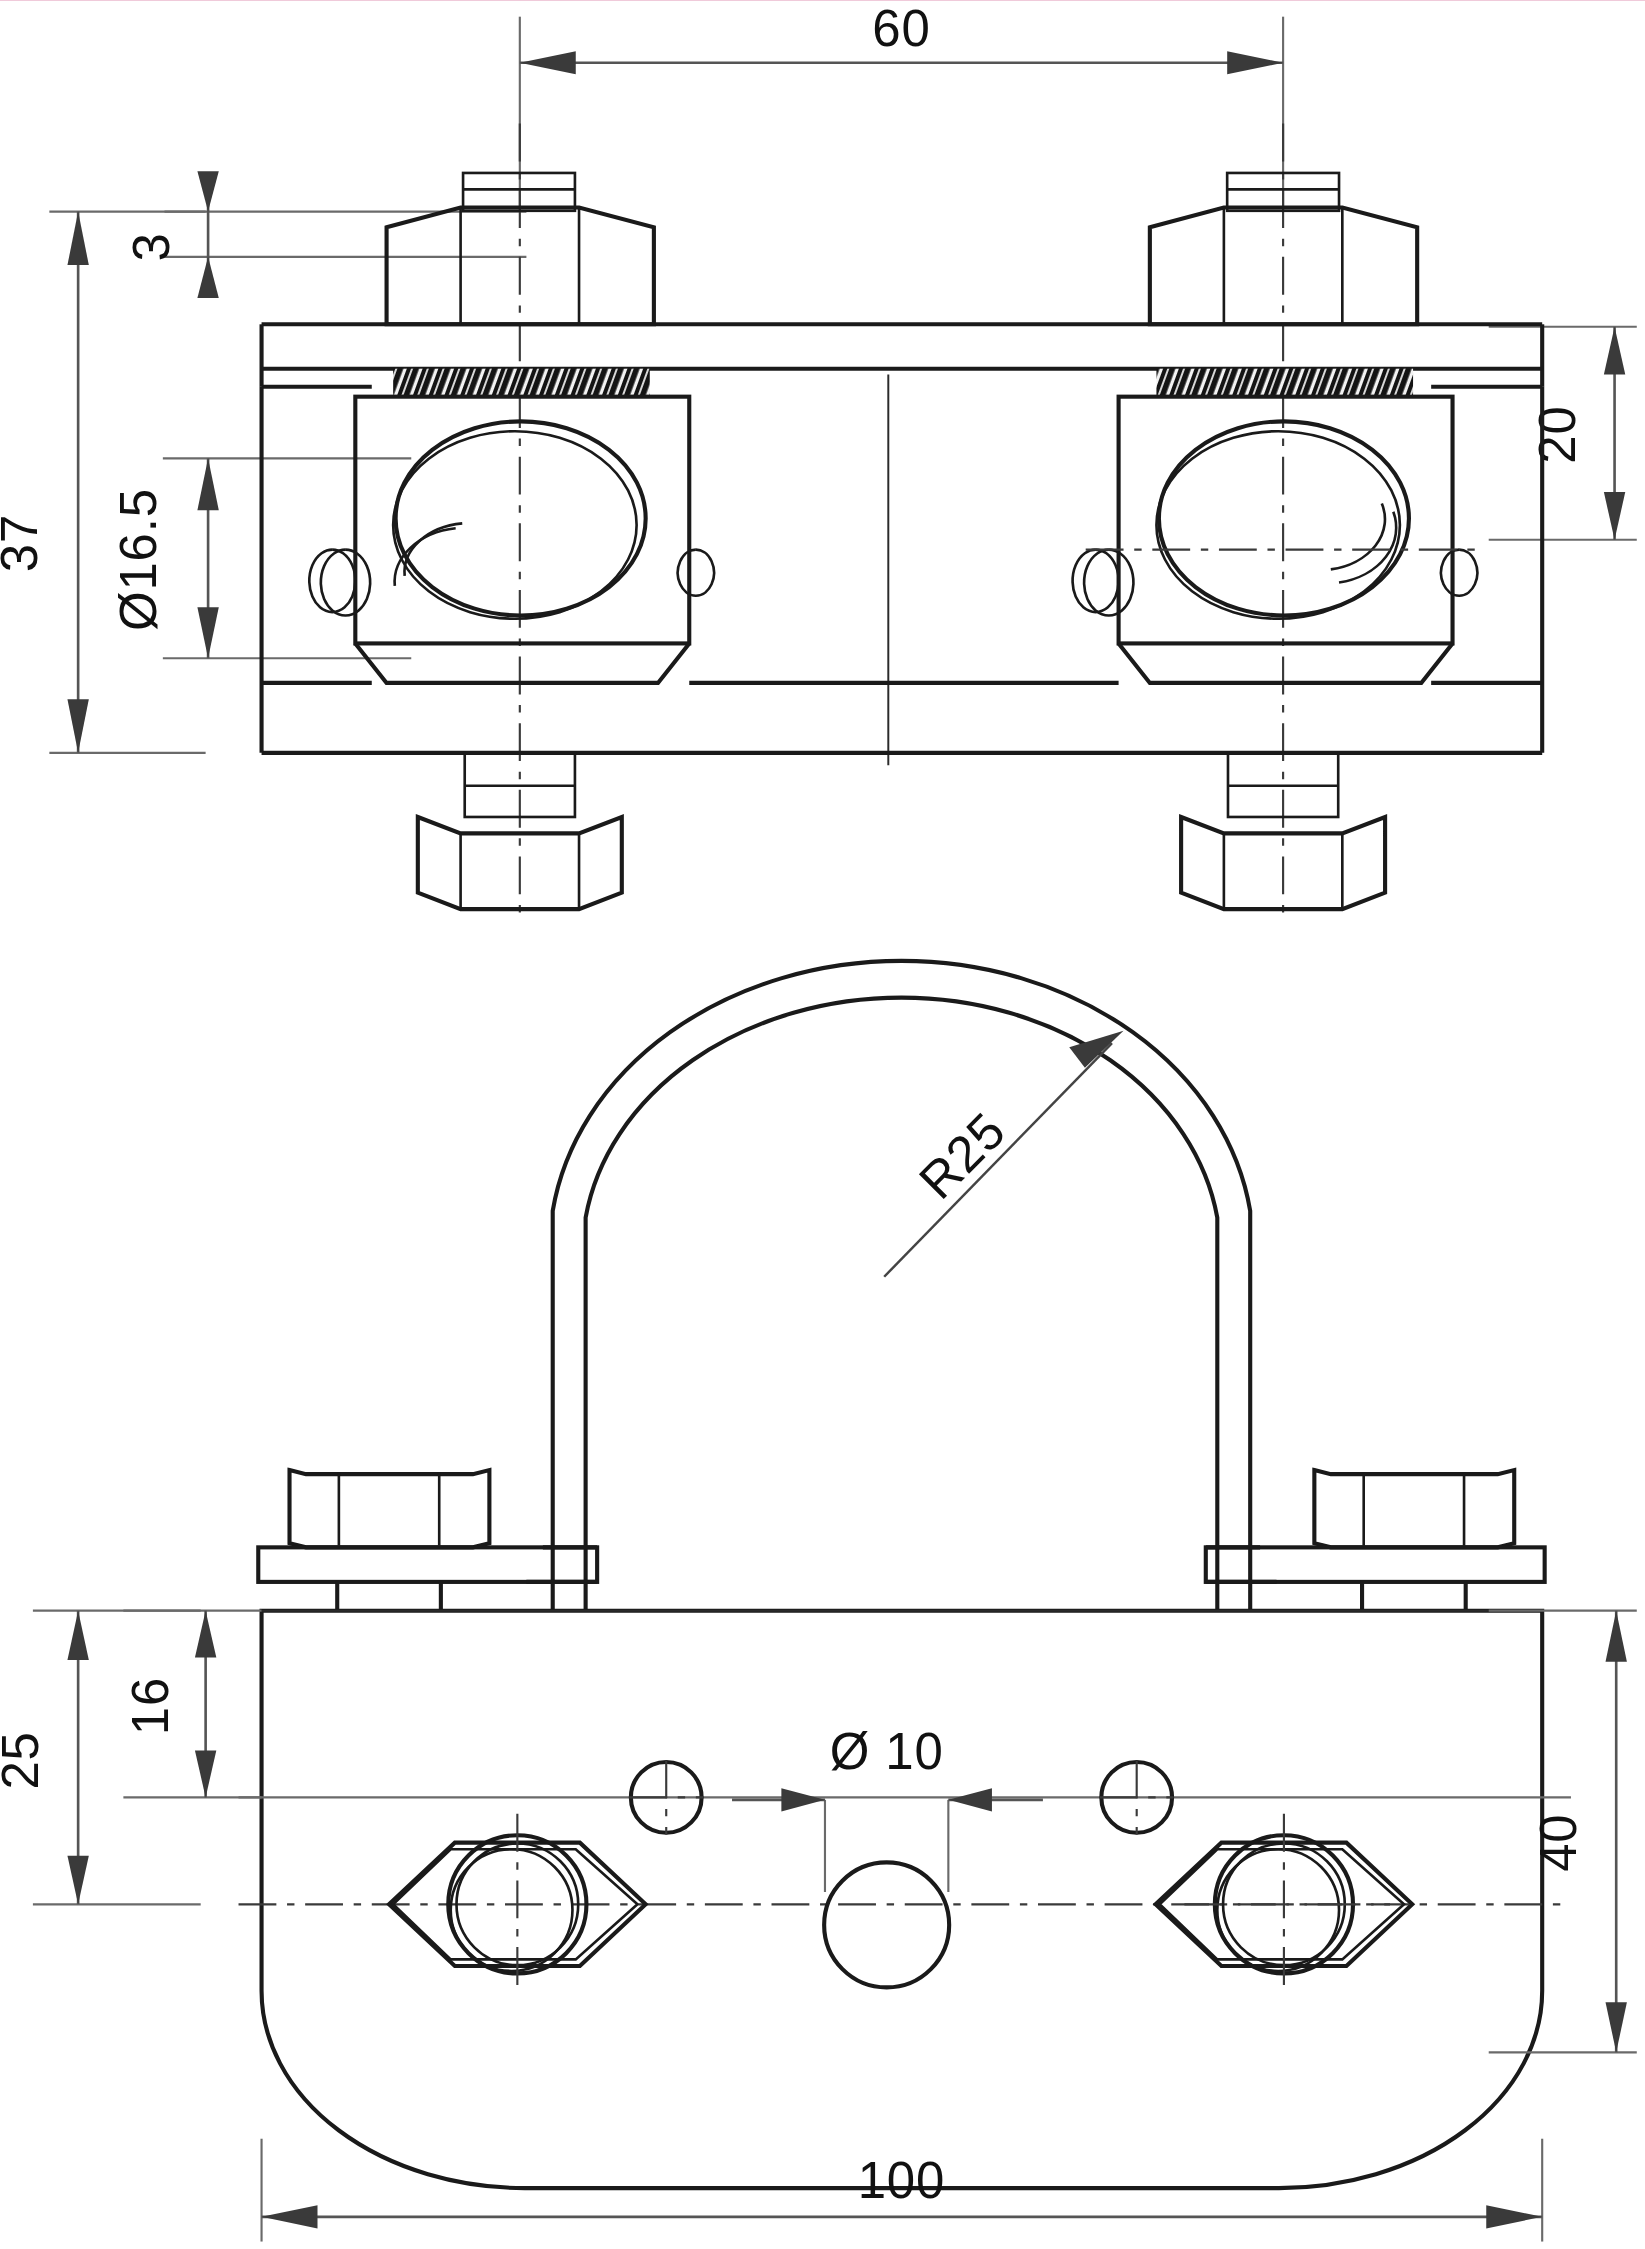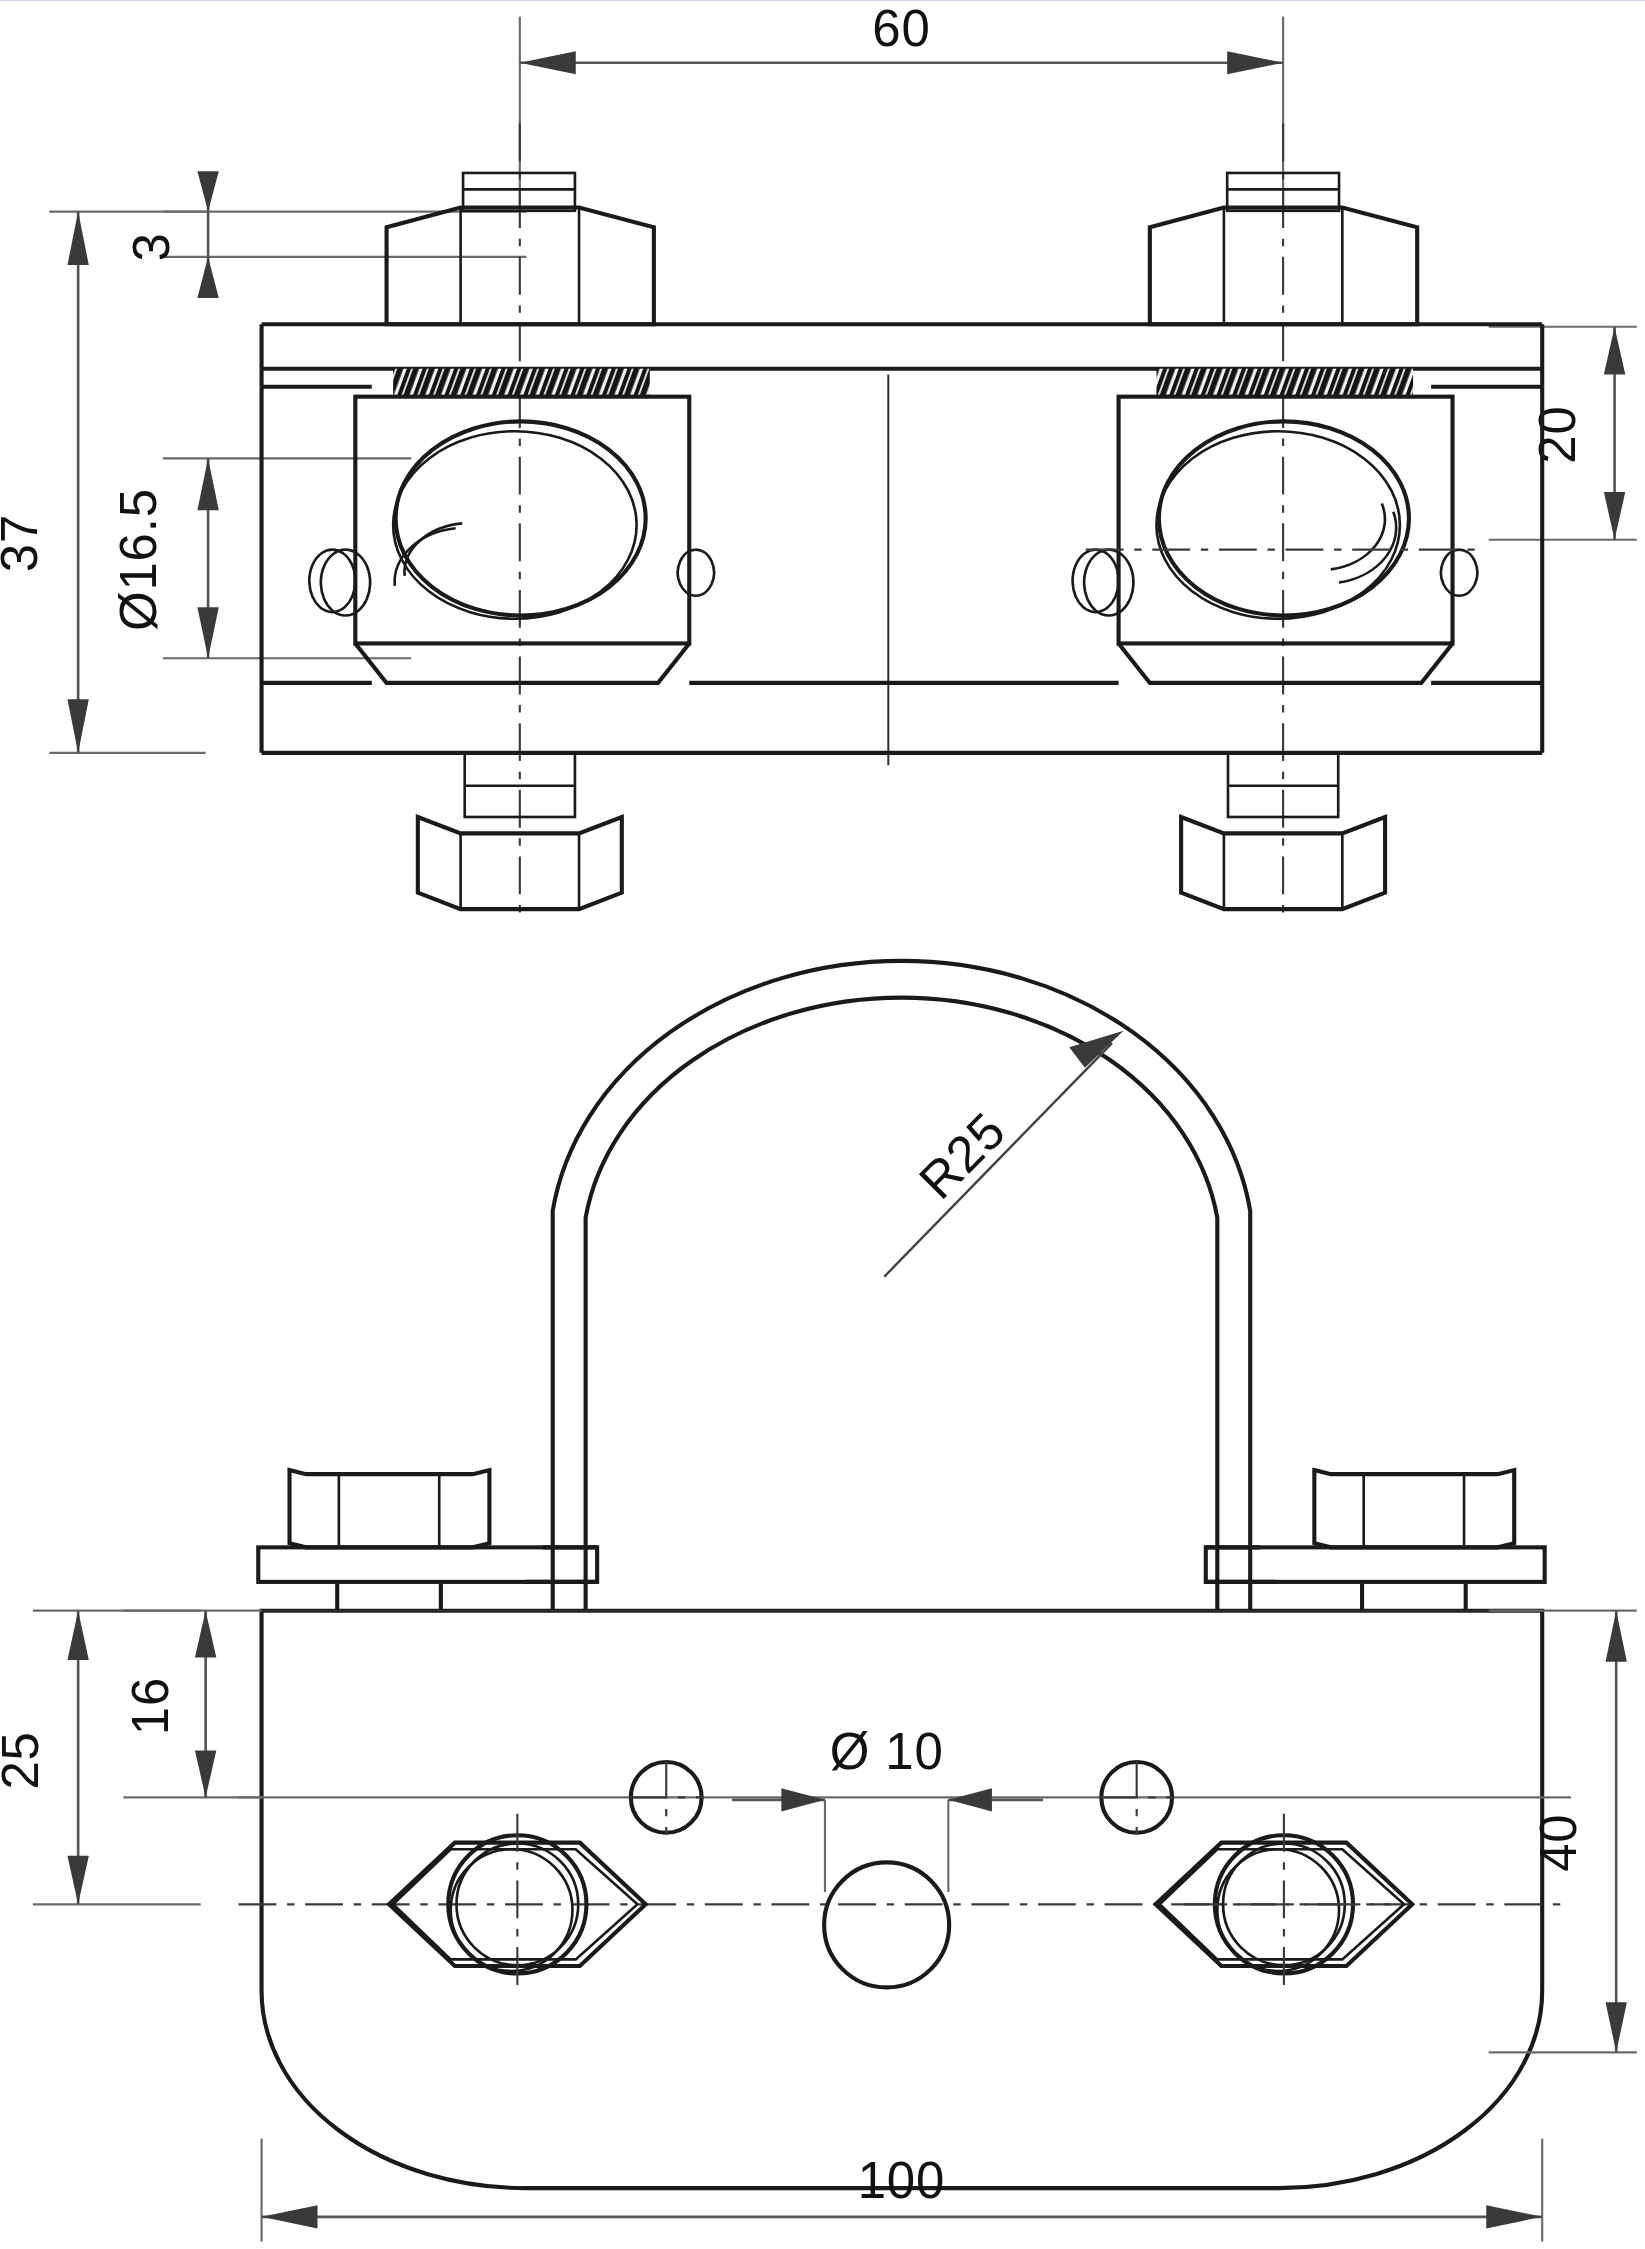--- a/index.html
+++ b/index.html
@@ -8,21 +8,21 @@
     padding: 0;
     background: #ffffff;
   }
   body {
     font-family: "Liberation Sans", sans-serif;
   }
   #sheet {
     position: relative;
     width: 1645px;
     height: 2250px;
-    background: #1d4ed8;
+    background: #be185d;
     overflow: hidden;
   }
   #sheet svg {
     display: block;
     width: 1645px;
     height: 2250px;
   }
   .obj      { fill: none; stroke: #1a1a1a; stroke-width: 5; stroke-linecap: butt; stroke-linejoin: miter; }
   .obj-thin { fill: none; stroke: #1a1a1a; stroke-width: 3.2; }
   .obj-hair { fill: none; stroke: #2b2b2b; stroke-width: 2.4; }

